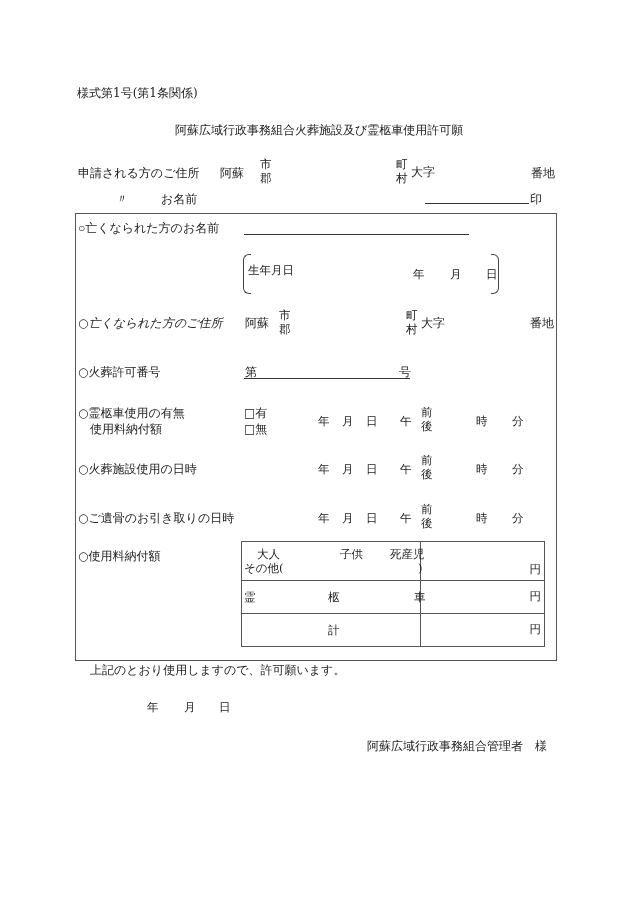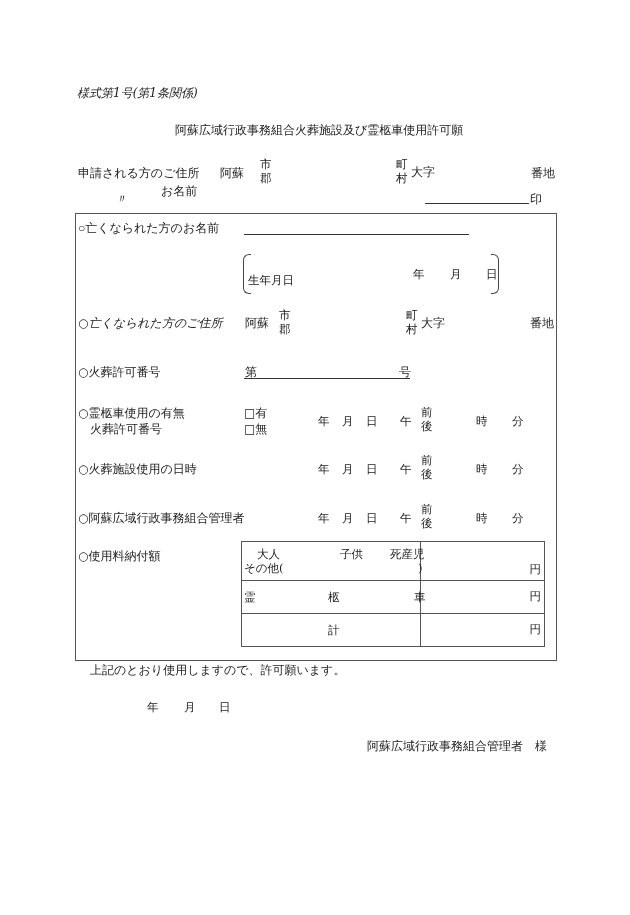--- a/index.html
+++ b/index.html
@@ -14,48 +14,48 @@
   .paren.l { border-right:none; border-radius:6px 0 0 6px; }
   .paren.r { border-left:none; border-radius:0 6px 6px 0; }
   table.fee { position:absolute; left:241px; top:541px; width:304px; border-collapse:collapse; font-size:11.5px; }
   table.fee td { border:1px solid #555; padding:0 3px; vertical-align:middle; }
   .row { position:relative; height:100%; }
   .yen { position:absolute; right:3px; bottom:3px; }
 </style>
 </head>
 <body>
 
-<div class="t" style="left:77px;top:86px;font-style:italic;">様式第1号(第1条関係)</div>
+<div class="t" style="left:77px;top:86px;">様式第1号(第1条関係)</div>
 <div class="t" style="left:175px;top:123px;">阿蘇広域行政事務組合火葬施設及び霊柩車使用許可願</div>
 
 <div class="t" style="left:78px;top:166px;">申請される方のご住所</div>
 <div class="t" style="left:220px;top:166px;">阿蘇</div>
 <div class="stack" style="left:260px;top:157px;">
   <div>市</div>
   <div>郡</div>
 </div>
 <div class="stack" style="left:396px;top:157px;">
   <div>町</div>
   <div>村</div>
 </div>
 <div class="t" style="left:411px;top:165px;">大字</div>
 <div class="t" style="left:531px;top:166px;">番地</div>
 
 <div class="t" style="left:116px;top:192px;">〃</div>
-<div class="t" style="left:161px;top:184px;">お名前</div>
+<div class="t" style="left:161px;top:192px;">お名前</div>
 <div class="hline" style="left:425px;top:203px;width:104px;"></div>
 <div class="t" style="left:530px;top:192px;">印</div>
 
 <div class="box" style="left:75px;top:213px;width:482px;height:448px;"></div>
 
 <div class="t" style="left:78px;top:222px;font-family:Liberation Mono, monospace;">○亡くなられた方のお名前</div>
 <div class="hline" style="left:244px;top:234px;width:225px;"></div>
 
 <div class="paren l" style="left:243px;top:254px;"></div>
-<div class="t sm" style="left:248px;top:273px;">生年月日</div>
+<div class="t sm" style="left:248px;top:263px;">生年月日</div>
 <div class="t sm" style="left:413px;top:267px;">年</div>
 <div class="t sm" style="left:450px;top:267px;">月</div>
 <div class="t sm" style="left:486px;top:267px;">日</div>
 <div class="paren r" style="left:491px;top:254px;"></div>
 
 <div class="t" style="left:78px;top:316px;font-style:italic;">○亡くなられた方のご住所</div>
 <div class="t" style="left:245px;top:316px;">阿蘇</div>
 <div class="stack" style="left:279px;top:308px;">
   <div>市</div>
   <div>郡</div>
@@ -66,21 +66,21 @@
 </div>
 <div class="t" style="left:421px;top:316px;">大字</div>
 <div class="t" style="left:530px;top:316px;">番地</div>
 
 <div class="t" style="left:78px;top:365px;">○火葬許可番号</div>
 <div class="t" style="left:245px;top:365px;">第</div>
 <div class="hline" style="left:244px;top:378px;width:166px;"></div>
 <div class="t" style="left:399px;top:365px;">号</div>
 
 <div class="t" style="left:78px;top:406px;text-align:right;">○霊柩車使用の有無</div>
-<div class="t" style="left:90px;top:422px;">火葬許可番号</div>
+<div class="t" style="left:90px;top:422px;">使用料納付額</div>
 <div class="t" style="left:244px;top:406px;">□有</div>
 <div class="t" style="left:244px;top:422px;">□無</div>
 <div class="t sm" style="left:318px;top:414px;">年</div>
 <div class="t sm" style="left:342px;top:414px;">月</div>
 <div class="t sm" style="left:366px;top:414px;">日</div>
 <div class="t sm" style="left:400px;top:414px;">午</div>
 <div class="stack" style="left:421px;top:405px;">
   <div>前</div>
   <div>後</div>
 </div>
@@ -92,21 +92,21 @@
 <div class="t sm" style="left:342px;top:462px;">月</div>
 <div class="t sm" style="left:366px;top:462px;">日</div>
 <div class="t sm" style="left:400px;top:462px;">午</div>
 <div class="stack" style="left:421px;top:453px;">
   <div>前</div>
   <div>後</div>
 </div>
 <div class="t sm" style="left:476px;top:462px;">時</div>
 <div class="t sm" style="left:512px;top:462px;">分</div>
 
-<div class="t" style="left:78px;top:511px;">○阿蘇広域行政事務組合管理者</div>
+<div class="t" style="left:78px;top:511px;">○ご遺骨のお引き取りの日時</div>
 <div class="t sm" style="left:318px;top:511px;">年</div>
 <div class="t sm" style="left:342px;top:511px;">月</div>
 <div class="t sm" style="left:366px;top:511px;">日</div>
 <div class="t sm" style="left:400px;top:511px;">午</div>
 <div class="stack" style="left:421px;top:502px;">
   <div>前</div>
   <div>後</div>
 </div>
 <div class="t sm" style="left:476px;top:511px;">時</div>
 <div class="t sm" style="left:512px;top:511px;">分</div>

